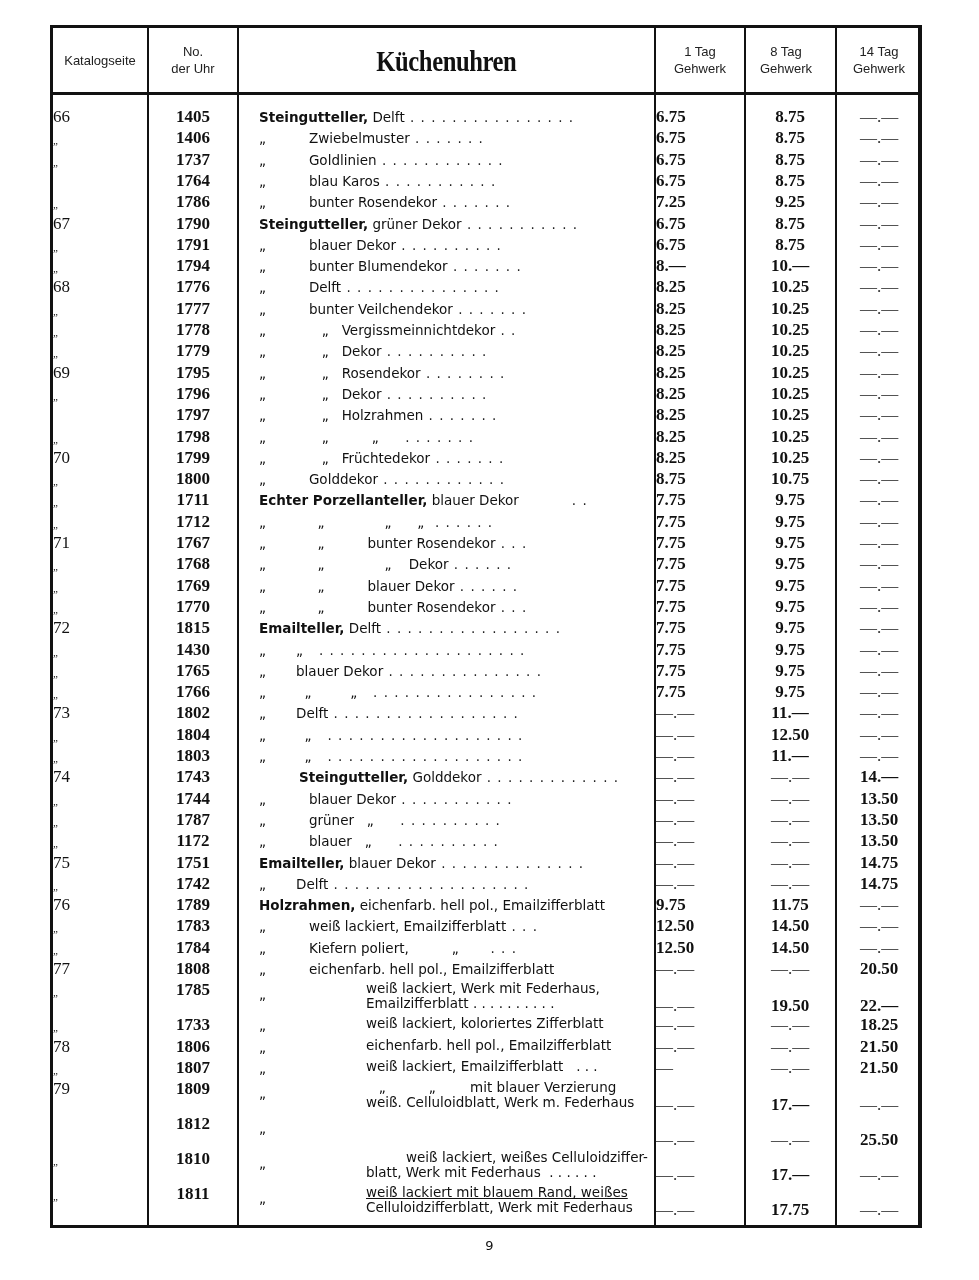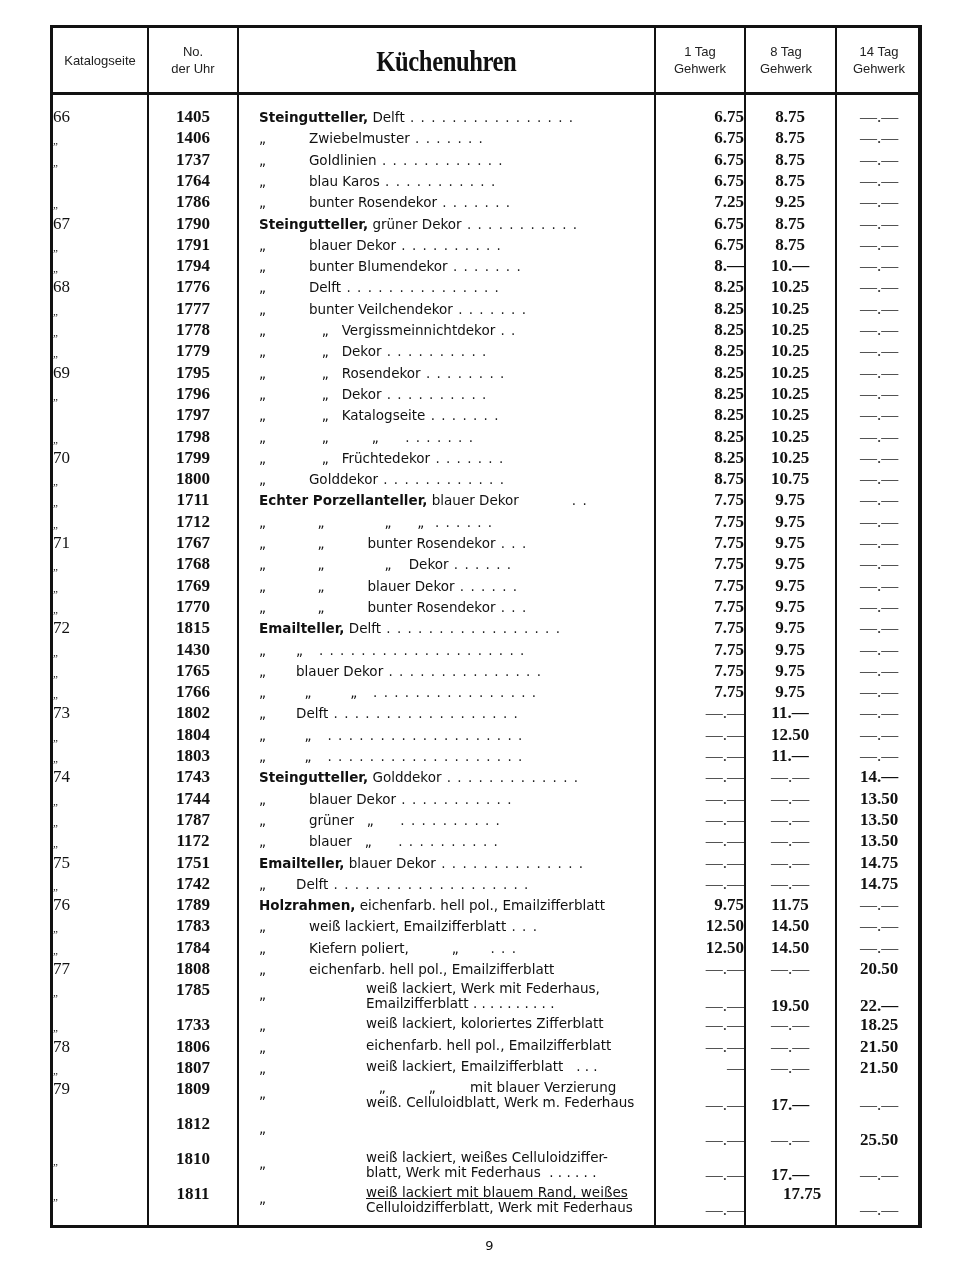--- a/index.html
+++ b/index.html
@@ -15,21 +15,21 @@
   .hdr-title { font-family: "Liberation Serif", serif; font-weight: bold; font-size: 30px; letter-spacing: -0.5px; transform: scaleX(0.82); color: #111; }
   .rows { position: absolute; left: 0; right: 0; top: 80px; }
   .row { position: absolute; left: 0; right: 0; height: 21.3px; }
   .c-page { position: absolute; left: 0; width: 94px; text-align: left; font-family: "Liberation Serif", serif; font-size: 17px; line-height: 18px; top: 0; }
   .c-page.ditto { font-size: 11px; line-height: 22px; }
   .c-no { position: absolute; left: 96px; width: 88px; text-align: center; font-family: "Liberation Serif", serif; font-weight: bold; font-size: 17px; line-height: 18px; top: 0; }
   .c-desc { position: absolute; left: 206px; width: 390px; font-family: "DejaVu Sans", sans-serif; font-size: 13.5px; line-height: 19px; white-space: nowrap; overflow: hidden; top: 0; }
   .c-desc .bold { font-weight: bold; }
   .c-desc .dots { color: #222; letter-spacing: 1px; }
   .c-desc.two { white-space: normal; line-height: 15px; font-size: 13.5px; }
-  .c-p1 { position: absolute; left: 603px; width: 88px; text-align: right; font-family: "Liberation Serif", serif; font-weight: bold; font-size: 17px; line-height: 18px; top: 0; }
+  .c-p1 { position: absolute; left: 603px; width: 88px; text-align: left; font-family: "Liberation Serif", serif; font-weight: bold; font-size: 17px; line-height: 18px; top: 0; }
   .c-p8 { position: absolute; left: 693px; width: 88px; text-align: center; font-family: "Liberation Serif", serif; font-weight: bold; font-size: 17px; line-height: 18px; top: 0; }
   .c-p14 { position: absolute; left: 784px; width: 84px; text-align: center; font-family: "Liberation Serif", serif; font-weight: bold; font-size: 17px; line-height: 18px; top: 0; }
   .nil { font-weight: normal; color: #333; }
   .page-number { position: absolute; left: 0; right: 0; top: 1238px; text-align: center; font-family: "DejaVu Sans", sans-serif; font-size: 13px; }
 </style>
 </head>
 <body>
 
 <div class="table-frame">
   <div class="vline" style="left:94px"></div>
@@ -171,21 +171,21 @@
         <span class="c-page ditto">„</span>
         <span class="c-no">1796</span>
         <span class="c-desc" style="white-space: pre;"><span class="bold"></span><span class="">„             „   Dekor</span><span class="dots"> . . . . . . . . . .</span></span>
         <span class="c-p1">8.25</span>
         <span class="c-p8">10.25</span>
         <span class="c-p14 nil">—.—</span>
       </div>
       <div class="row" style="top: 298.2px;">
         <span class="c-page"></span>
         <span class="c-no">1797</span>
-        <span class="c-desc" style="white-space: pre;"><span class="bold"></span><span class="">„             „   Katalogseite</span><span class="dots"> . . . . . . .</span></span>
+        <span class="c-desc" style="white-space: pre;"><span class="bold"></span><span class="">„             „   Holzrahmen</span><span class="dots"> . . . . . . .</span></span>
         <span class="c-p1">8.25</span>
         <span class="c-p8">10.25</span>
         <span class="c-p14 nil">—.—</span>
       </div>
       <div class="row" style="top: 319.5px;">
         <span class="c-page ditto">„</span>
         <span class="c-no">1798</span>
         <span class="c-desc" style="white-space: pre;"><span class="bold"></span><span class="">„             „          „</span><span class="dots">     . . . . . . .</span></span>
         <span class="c-p1">8.25</span>
         <span class="c-p8">10.25</span>
@@ -307,21 +307,21 @@
         <span class="c-page ditto">„</span>
         <span class="c-no">1803</span>
         <span class="c-desc" style="white-space: pre;"><span class="bold"></span><span class="">„         „</span><span class="dots">   . . . . . . . . . . . . . . . . . . .</span></span>
         <span class="c-p1 nil">—.—</span>
         <span class="c-p8">11.—</span>
         <span class="c-p14 nil">—.—</span>
       </div>
       <div class="row" style="top: 660.3px;">
         <span class="c-page">74</span>
         <span class="c-no">1743</span>
-        <span class="c-desc" style="white-space: pre;"><span class="bold">Steingutteller,</span><span class=""> Golddekor</span><span class="dots"> . . . . . . . . . . . . .</span></span>
+        <span class="c-desc" style="white-space: pre; margin-left: 40px;"><span class="bold">Steingutteller,</span><span class=""> Golddekor</span><span class="dots"> . . . . . . . . . . . . .</span></span>
         <span class="c-p1 nil">—.—</span>
         <span class="c-p8 nil">—.—</span>
         <span class="c-p14">14.—</span>
       </div>
       <div class="row" style="top: 681.6px;">
         <span class="c-page ditto">„</span>
         <span class="c-no">1744</span>
         <span class="c-desc" style="white-space: pre;"><span class="bold"></span><span class="">„          blauer Dekor</span><span class="dots"> . . . . . . . . . . .</span></span>
         <span class="c-p1 nil">—.—</span>
         <span class="c-p8 nil">—.—</span>
@@ -457,35 +457,35 @@
         <span class="c-desc" style="width: 40px; top: 4px;">„</span>
         <span class="c-p1 nil" style="top: 16px;">—.—</span>
         <span class="c-p8 nil" style="top: 16px;">—.—</span>
         <span class="c-p14" style="top: 16px; text-align: center;">25.50</span>
       </div>
       <div class="row" style="top: 1042.2px; height: 35px;">
         <span class="c-page ditto">„</span>
         <span class="c-no">1810</span>
         <span class="c-desc" style="width: 40px; top: 4px;">„</span>
         <span class="c-desc two" style="left: 313px; width: 285px;">
-          <div style="white-space: pre;">weiß lackiert, weißes Celluloidziffer-</div>
+          <div style="white-space: pre; margin-left: 40px;">weiß lackiert, weißes Celluloidziffer-</div>
           <div style="white-space: pre;">blatt, Werk mit Federhaus  . . . . . .</div>
         </span>
         <span class="c-p1 nil" style="top: 16px;">—.—</span>
         <span class="c-p8" style="top: 16px;">17.—</span>
         <span class="c-p14 nil" style="top: 16px;">—.—</span>
       </div>
       <div class="row" style="top: 1077.2px; height: 35px;">
         <span class="c-page ditto">„</span>
         <span class="c-no">1811</span>
         <span class="c-desc" style="width: 40px; top: 4px;">„</span>
         <span class="c-desc two" style="left: 313px; width: 285px;">
           <div style="white-space: pre; text-decoration: underline;">weiß lackiert mit blauem Rand, weißes</div>
           <div style="white-space: pre;">Celluloidzifferblatt, Werk mit Federhaus</div>
         </span>
         <span class="c-p1 nil" style="top: 16px;">—.—</span>
-        <span class="c-p8" style="top: 0; padding-left: 12px;">17.75</span>
+        <span class="c-p8" style="top: 16px;">17.75</span>
         <span class="c-p14 nil" style="top: 16px;">—.—</span>
       </div>
     </div>
 </div>
 
 <div class="page-number">9</div>
 
 </body></html>

